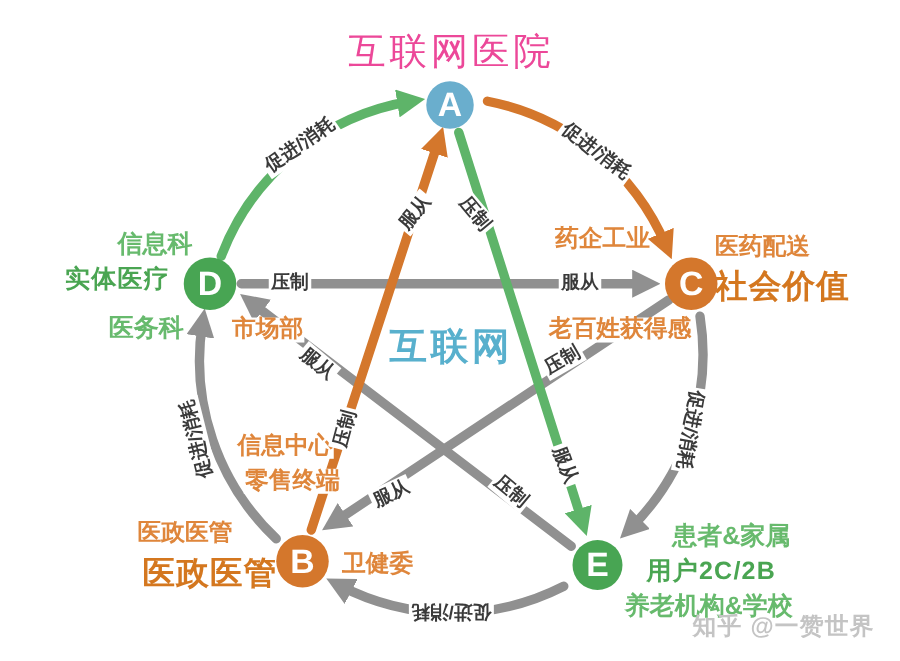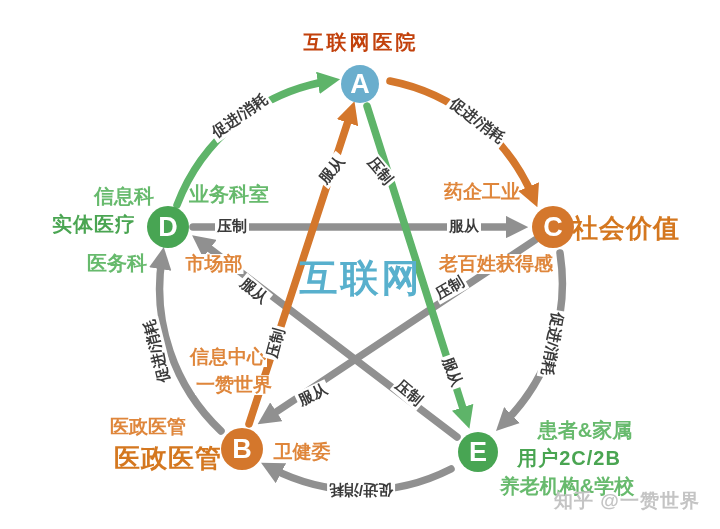--- a/index.html
+++ b/index.html
@@ -17,25 +17,25 @@
   .gb {color:#4aa552;font-size:20px;font-weight:bold;letter-spacing:1px;}
   .o  {color:#df863b;font-size:19px;font-weight:bold;}
   .ob {color:#d4771f;font-size:26px;font-weight:bold;letter-spacing:1px;}
   .wbg{background:#ffffff;padding:0 1px;}
   .rel{
     position:absolute;z-index:2;white-space:nowrap;background:#ffffff;
     color:#3a3a3a;font-size:15px;font-weight:bold;padding:0 2px;
   }
   .title{
     position:absolute;z-index:2;transform:translate(-50%,-50%);
-    color:#c2410c;font-size:20px;font-weight:bold;letter-spacing:3px;white-space:nowrap;
+    color:#ec4899;font-size:30px;font-weight:normal;letter-spacing:3px;white-space:nowrap;
   }
   .center-lbl{
     position:absolute;z-index:2;transform:translate(-50%,-50%);
-    color:#58b0cd;font-size:38px;font-weight:bold;letter-spacing:3px;
+    color:#58b0cd;font-size:30px;font-weight:bold;letter-spacing:3px;
     text-align:left;line-height:1.12;white-space:nowrap;
   }
   .node{
     position:absolute;z-index:3;border-radius:50%;
     transform:translate(-50%,-50%);
     display:flex;align-items:center;justify-content:center;
     color:#ffffff;font-weight:bold;font-size:27px;
   }
   .wm{
     position:absolute;z-index:4;transform:translate(-50%,-50%);
@@ -72,31 +72,31 @@
     <path d="M451,469 A196,196 0 0 1 271,468" stroke="#909090" stroke-width="7.5" fill="none" stroke-linecap="round" marker-end="url(#mgray)"></path>
     <path d="M221,431 A196,196 0 0 1 162,258" stroke="#909090" stroke-width="7.5" fill="none" stroke-linecap="round" marker-end="url(#mgray)"></path>
   </svg>
 
   <div class="title" style="left:361px;top:42px">互联网医院</div>
   <div class="center-lbl" style="left:361px;top:278px">
     <div>互联网</div>
   </div>
 
   <div class="lbl g" style="left:124px;top:196px">信息科</div>
-  <div class="lbl g" style="left:229px;top:194px">业务科室</div>
   <div class="lbl gb" style="left:94px;top:224px">实体医疗</div>
   <div class="lbl g" style="left:117px;top:263px">医务科</div>
   <div class="lbl o wbg" style="left:214px;top:264px">市场部</div>
 
   <div class="lbl o" style="left:482px;top:192px">药企工业</div>
+  <div class="lbl o" style="left:610px;top:198px">医药配送</div>
   <div class="lbl ob" style="left:626px;top:229px">社会价值</div>
   <div class="lbl o wbg" style="left:496px;top:264px">老百姓获得感</div>
 
   <div class="lbl o wbg" style="left:228px;top:357px">信息中心</div>
-  <div class="lbl o wbg" style="left:234px;top:385px">一赞世界</div>
+  <div class="lbl o wbg" style="left:234px;top:385px">零售终端</div>
 
   <div class="lbl o" style="left:148px;top:427px">医政医管</div>
   <div class="lbl ob" style="left:168px;top:459px">医政医管</div>
   <div class="lbl o" style="left:302px;top:452px">卫健委</div>
 
   <div class="lbl g" style="left:585px;top:430px">患者&amp;家属</div>
   <div class="lbl gb" style="left:569px;top:458px">用户2C/2B</div>
   <div class="lbl g" style="left:567px;top:486px">养老机构&amp;学校</div>
 
   <div class="rel" style="left:240px;top:116px;transform:translate(-50%,-50%) rotate(-35deg)">促进/消耗</div>

